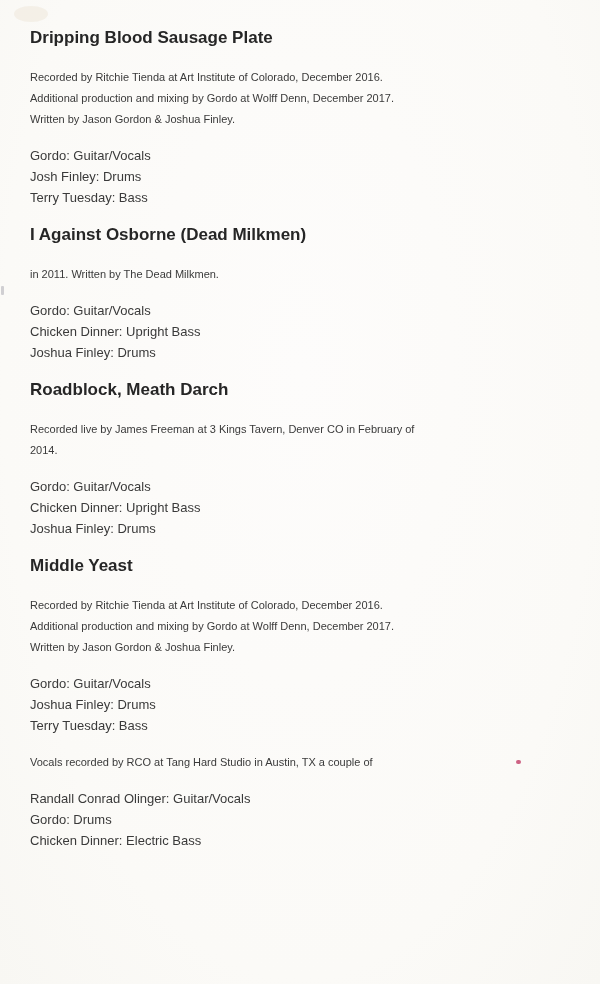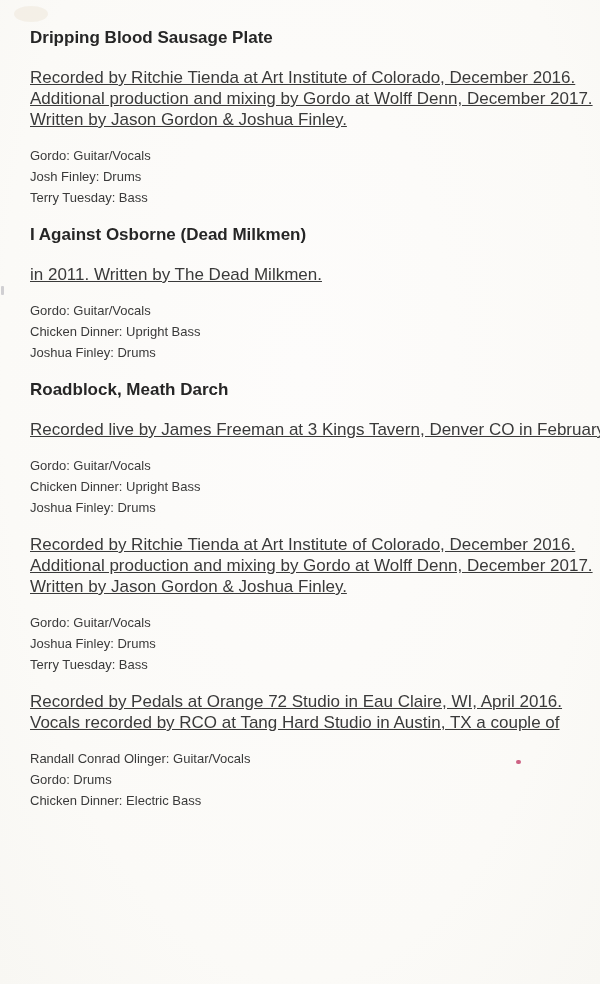--- a/index.html
+++ b/index.html
@@ -26,24 +26,23 @@
   .track-title {
     margin: 0 0 19px 0;
     font-size: 17px;
     line-height: 21px;
     font-weight: bold;
     color: #262626;
     white-space: nowrap;
   }
   .track-desc {
     margin: 0 0 15px 0;
-    font-size: 17px;
+    font-size: 11px;
     line-height: 21px;
     color: #3a3a3a;
-    text-decoration: underline;
   }
   .track-desc .line {
     display: block;
     white-space: nowrap;
   }
   .credits {
     margin: 0 0 16px 0;
     font-size: 13px;
     line-height: 21px;
     color: #3a3a3a;
@@ -109,42 +108,43 @@
         <div class="credits">
           <span class="credit-line">Gordo: Guitar/Vocals</span>
           <span class="credit-line">Chicken Dinner: Upright Bass</span>
           <span class="credit-line">Joshua Finley: Drums</span>
         </div>
       </section>
       <section class="track">
         <h2 class="track-title">Roadblock, Meath Darch</h2>
         <p class="track-desc">
           <span class="line">Recorded live by James Freeman at 3 Kings Tavern, Denver CO in February of</span>
+          <span class="line">2014.</span>
         </p>
         <div class="credits">
           <span class="credit-line">Gordo: Guitar/Vocals</span>
           <span class="credit-line">Chicken Dinner: Upright Bass</span>
           <span class="credit-line">Joshua Finley: Drums</span>
         </div>
       </section>
       <section class="track">
+        <h2 class="track-title">Middle Yeast</h2>
         <p class="track-desc">
           <span class="line">Recorded by Ritchie Tienda at Art Institute of Colorado, December 2016.</span>
           <span class="line">Additional production and mixing by Gordo at Wolff Denn, December 2017.</span>
           <span class="line">Written by Jason Gordon &amp; Joshua Finley.</span>
         </p>
         <div class="credits">
           <span class="credit-line">Gordo: Guitar/Vocals</span>
           <span class="credit-line">Joshua Finley: Drums</span>
           <span class="credit-line">Terry Tuesday: Bass</span>
         </div>
       </section>
       <section class="track">
         <p class="track-desc">
-          <span class="line">Recorded by Pedals at Orange 72 Studio in Eau Claire, WI, April 2016.</span>
           <span class="line">Vocals recorded by RCO at Tang Hard Studio in Austin, TX a couple of</span>
         </p>
         <div class="credits">
           <span class="credit-line">Randall Conrad Olinger: Guitar/Vocals</span>
           <span class="credit-line">Gordo: Drums</span>
           <span class="credit-line">Chicken Dinner: Electric Bass</span>
         </div>
       </section>
     </main>
   <span class="ink-dot" style="background: rgb(196, 71, 111);"></span>

